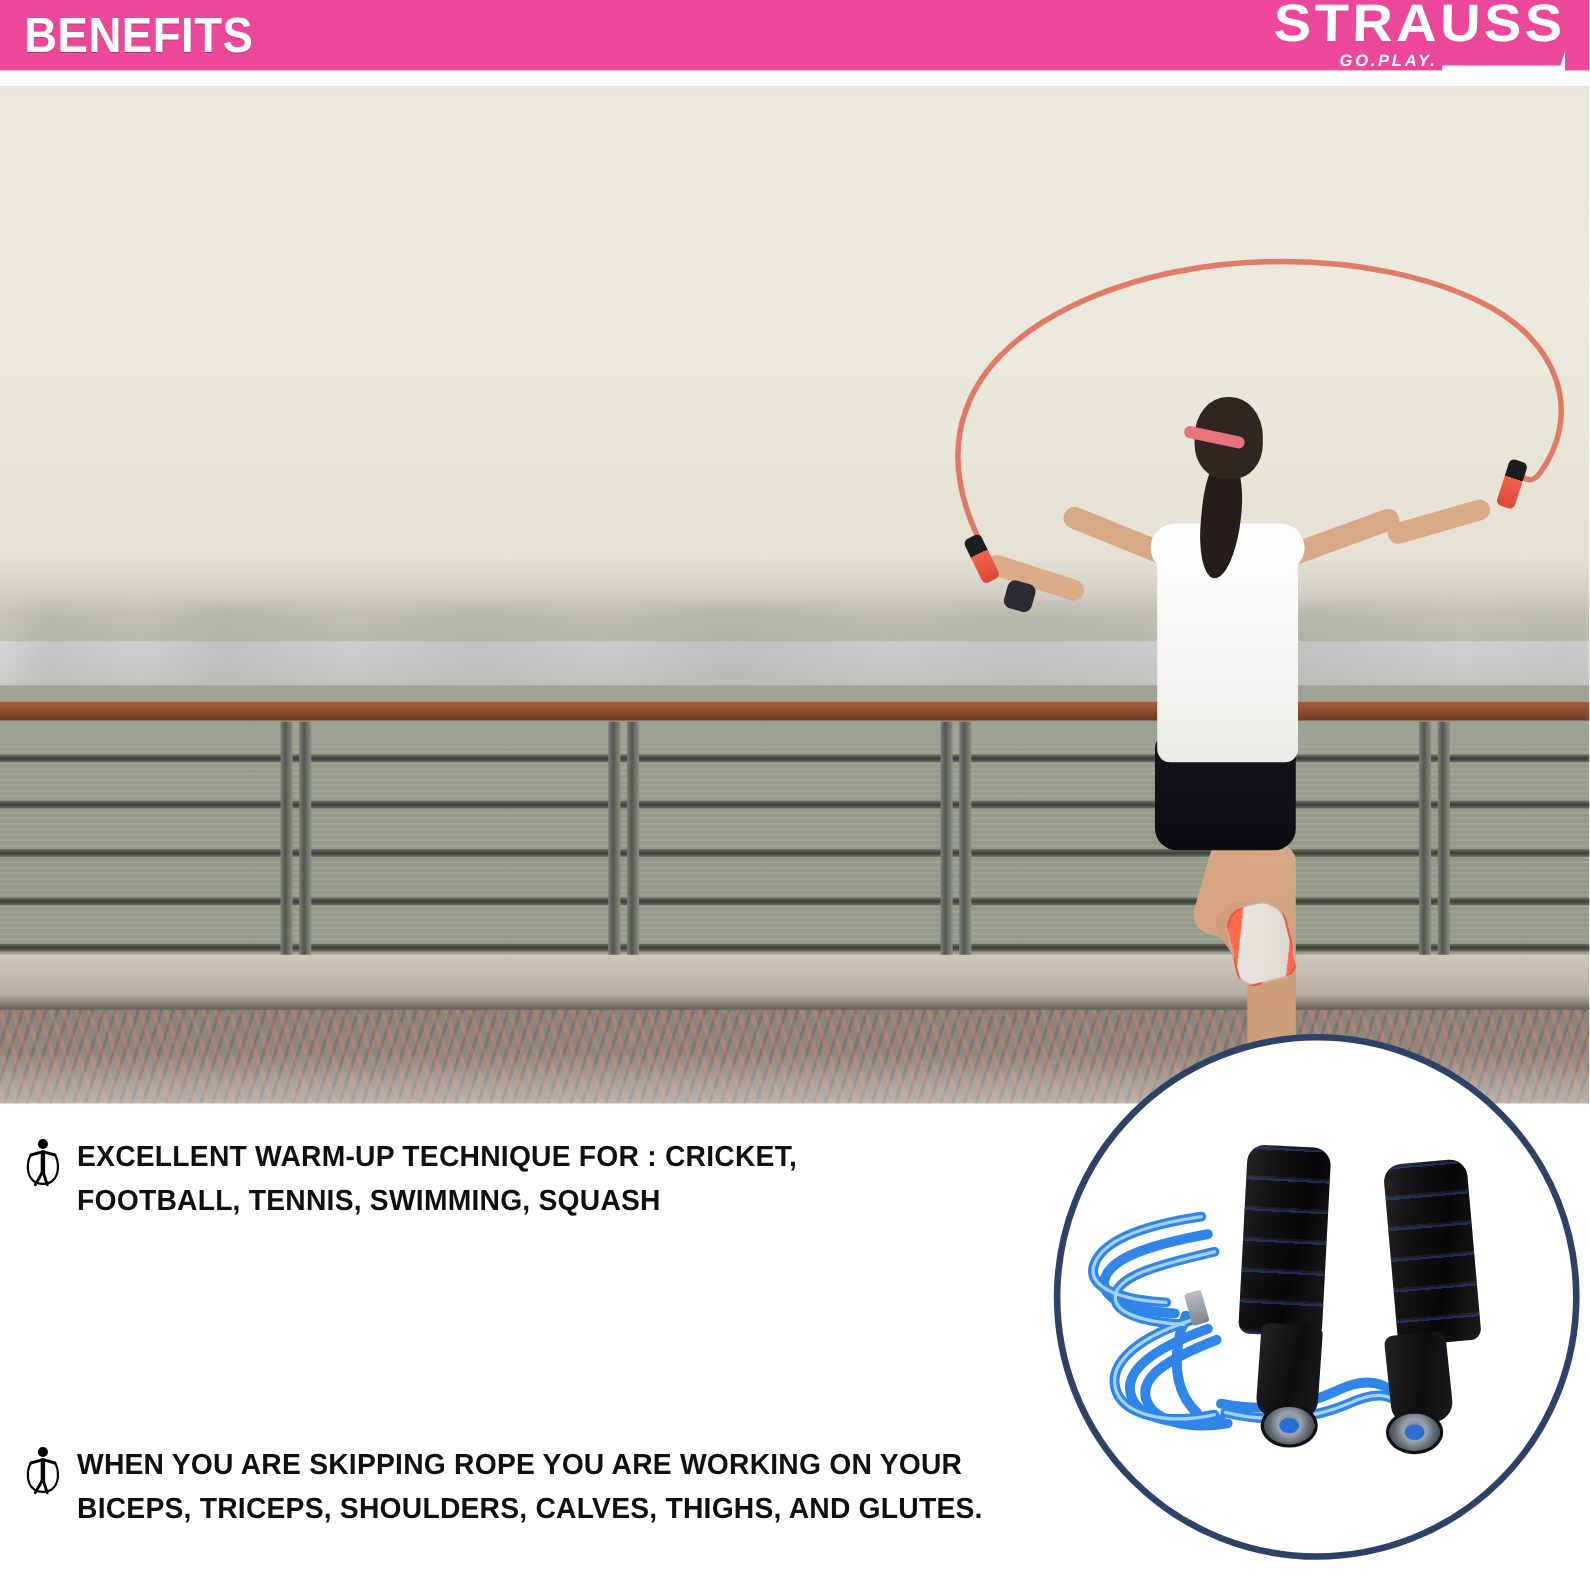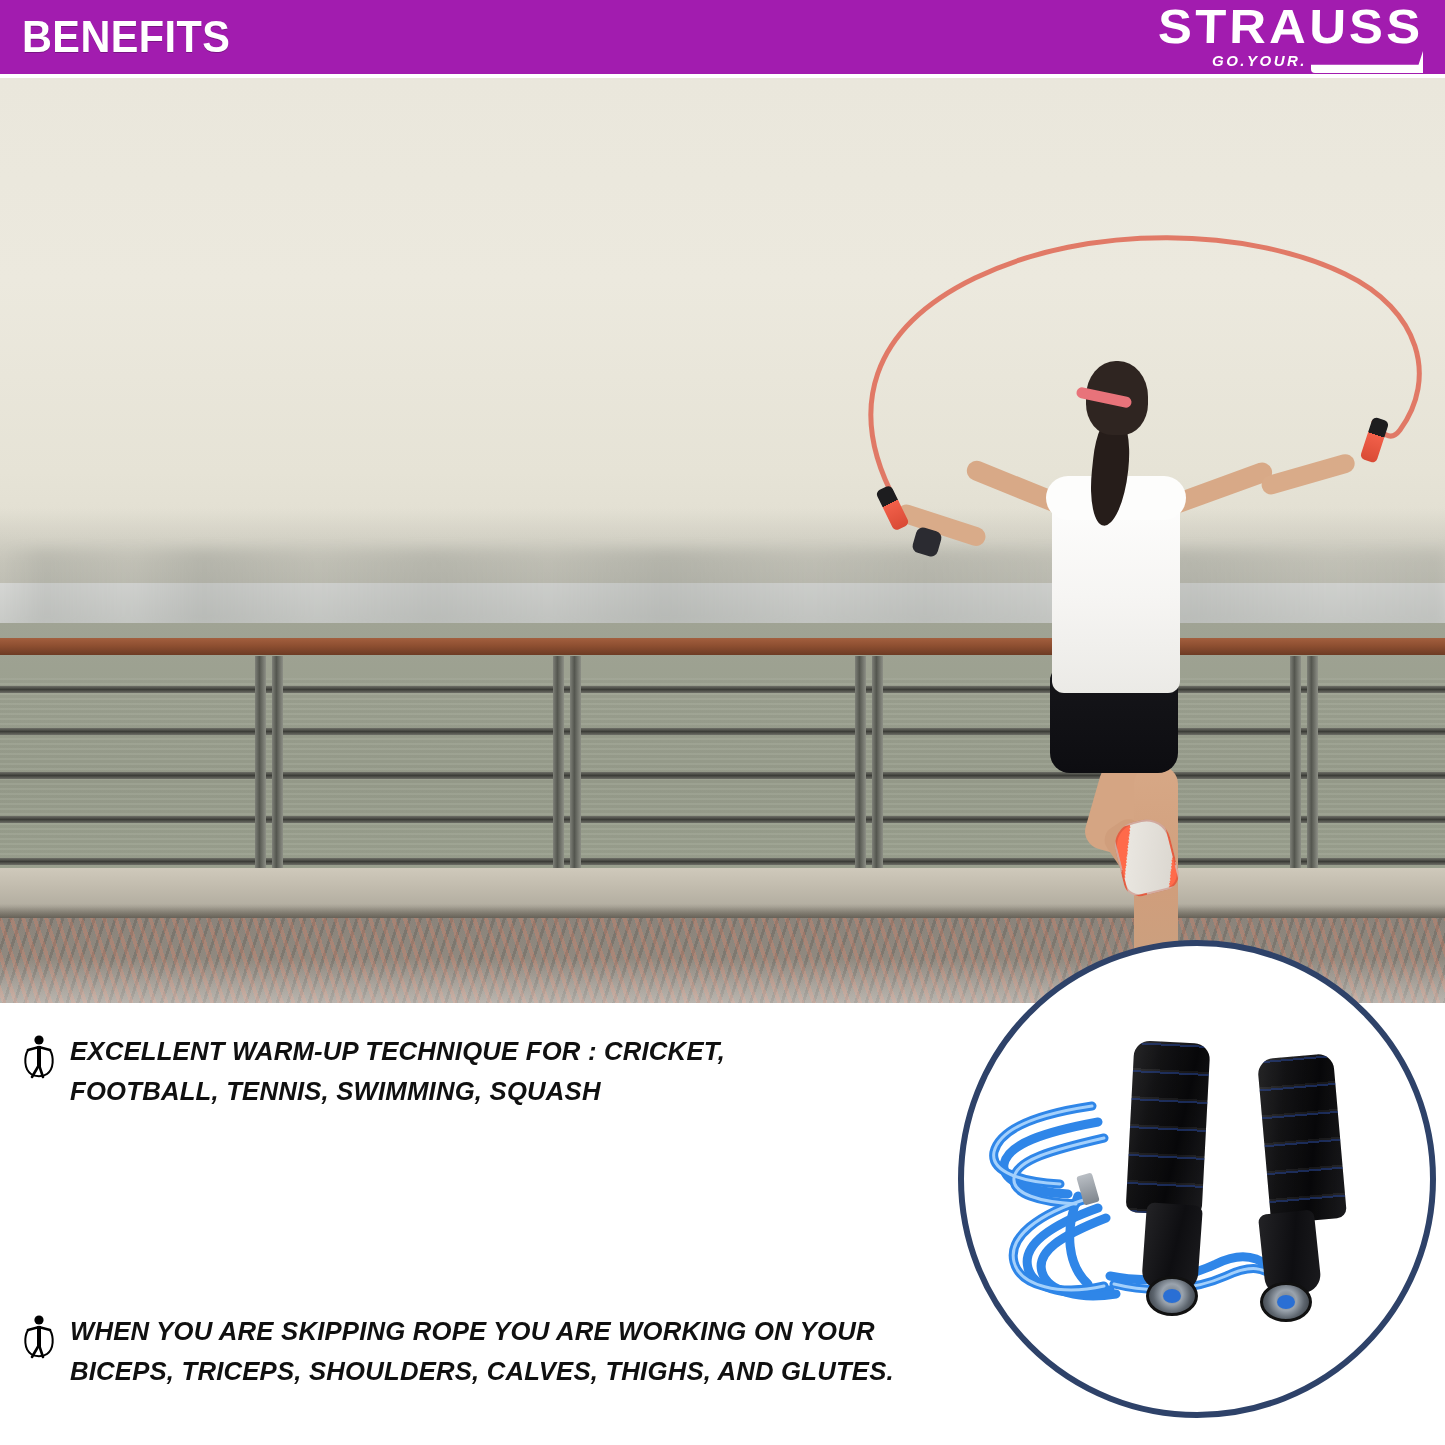--- a/index.html
+++ b/index.html
@@ -6,22 +6,22 @@
   html,body { width:1445px; height:1445px; }
   body {
     font-family:"Liberation Sans", sans-serif;
     background:#ffffff;
     overflow:hidden;
     position:relative;
   }
 
   
   #header-bar{
-    position:absolute; left:0; top:0; width:1445px; height:74px;
-    background:#a21caf;
+    position:absolute; left:0; top:0; width:1445px; height:64px;
+    background:#ec4899;
     display:flex; align-items:center; justify-content:space-between;
   }
   #page-title{
     color:#ffffff;
     font-size:45px;
     font-weight:bold;
     letter-spacing:0.5px;
     margin-left:22px;
     transform:scaleX(0.92);
     transform-origin:left center;
@@ -225,21 +225,21 @@
     background:linear-gradient(180deg,#1d1d1f 0%,#1d1d1f 38%,#f2604a 38%,#d94a35 100%);
     transform:rotate(18deg);
   }
 
   
   #benefits-panel{
     position:absolute; left:0; top:1003px; width:960px; height:442px;
     background:transparent;
   }
   .benefit-row{
-    position:absolute; display:flex; align-items:flex-start;font-style:italic;
+    position:absolute; display:flex; align-items:flex-start;
   }
   .bullet-icon{ width:34px; flex:0 0 34px; margin-right:14px; margin-top:2px; }
   .benefit-text{
     color:#101010;
     font-size:26.5px;
     font-weight:600;
     line-height:1.52;
     letter-spacing:.2px;
     transform:scaleX(0.97);
     transform-origin:left top;
@@ -318,21 +318,21 @@
   .bullet-icon svg{ display:block; width:34px; height:46px; }
 </style>
 </head>
 <body>
 
 <div id="header-bar">
   <div id="page-title">BENEFITS</div>
 
   <div id="brand-logo">
     <div id="brand-wordmark">STRAUSS</div>
-    <div id="brand-tagline">GO.YOUR.</div>
+    <div id="brand-tagline">GO.PLAY.</div>
     <div id="brand-swoosh"></div>
   </div>
 </div>
 
 <div id="hero-photo">
 
   <div id="sky"></div>
   <div id="haze-city"></div>
   <div id="city-silhouette"></div>
   <div id="water"></div>

